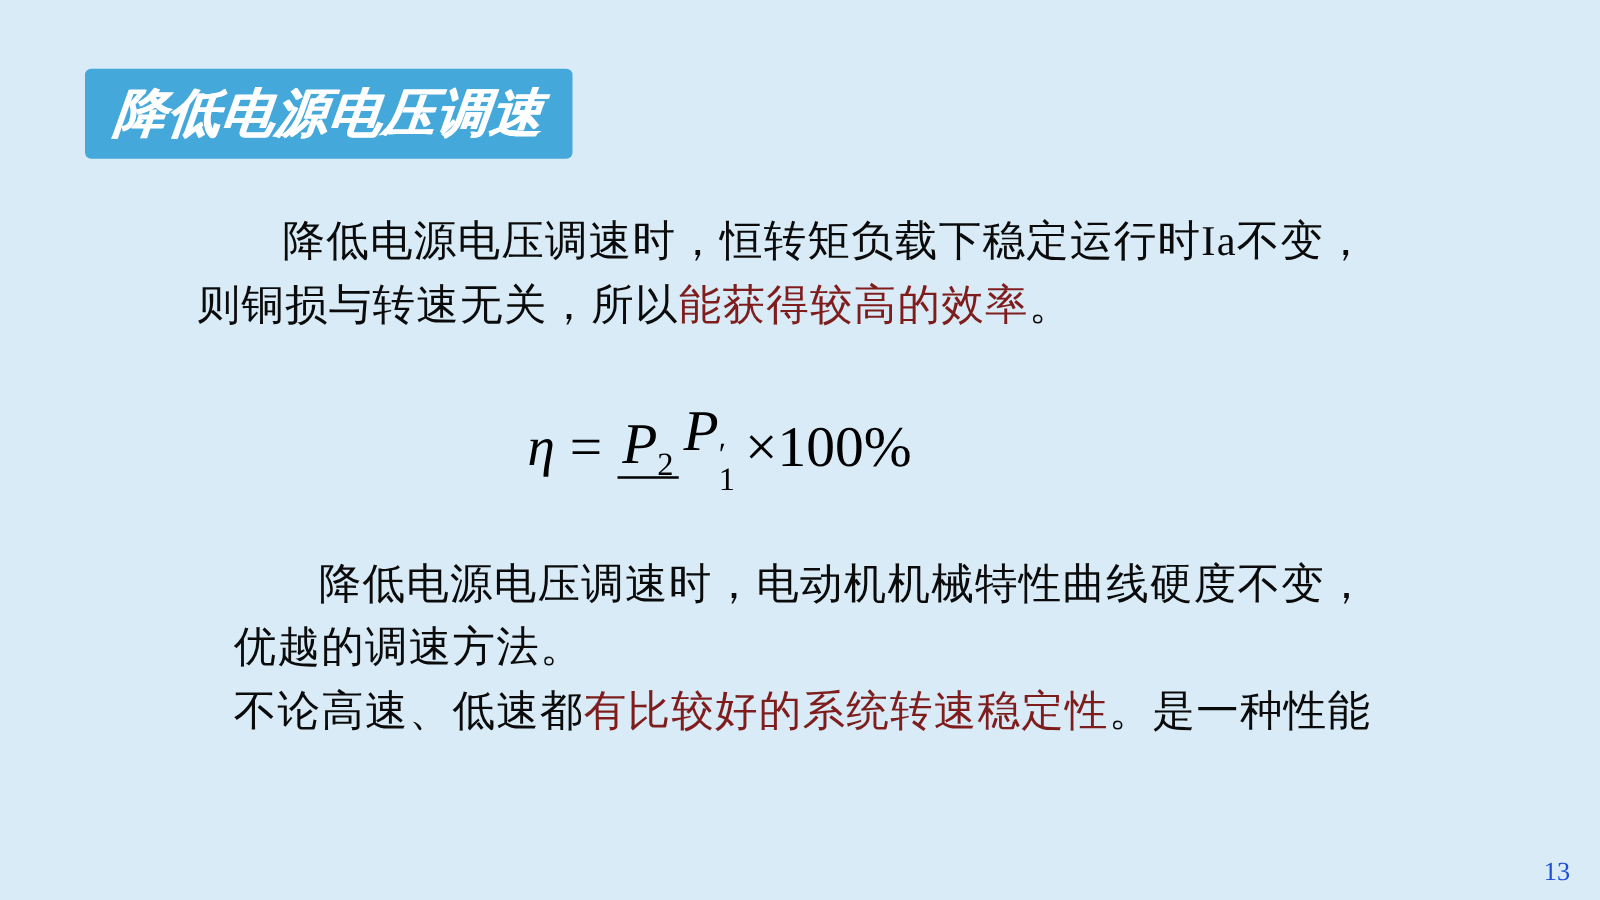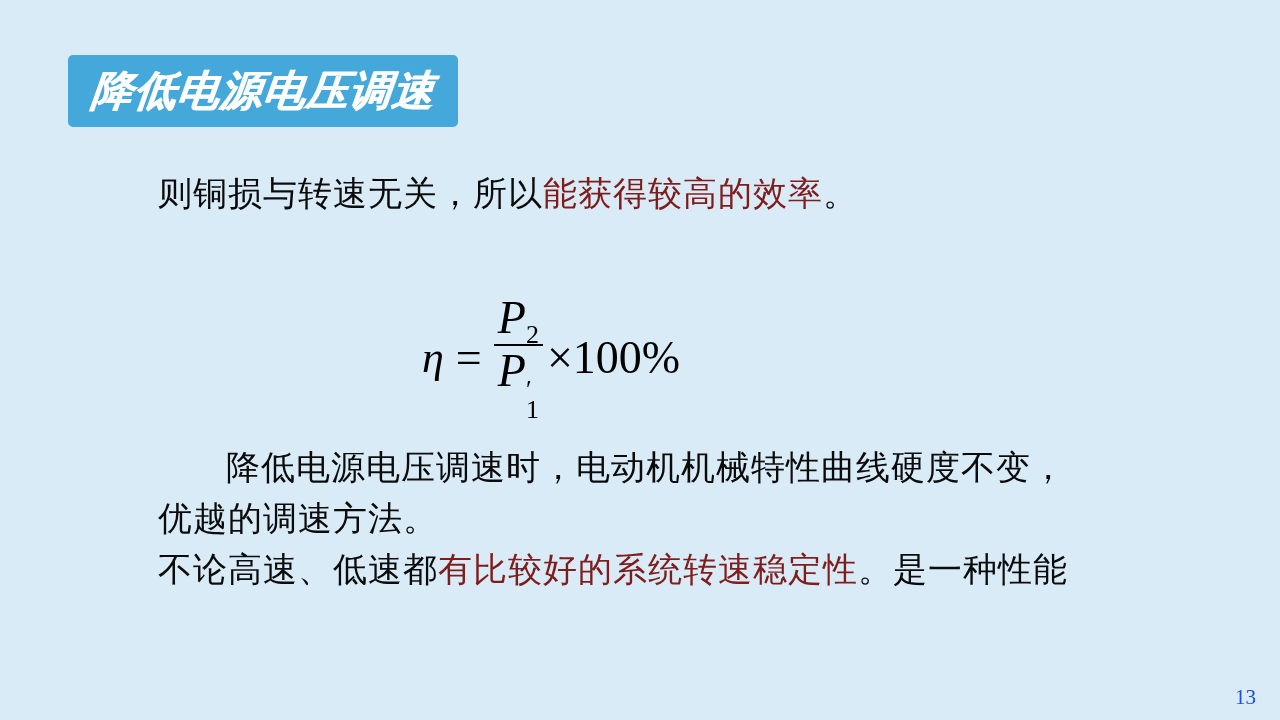--- a/index.html
+++ b/index.html
@@ -54,21 +54,21 @@
   }
   .para .line {
     white-space: nowrap;
   }
   .para .line.indented {
     padding-left: 68px;
   }
   .seg-black { color: #0B0B0B; }
   .seg-red   { color: #7f1d1d; }
   .para-1 { top: 168px; }
-  .para-2 { top: 442px; }
+  .para-2 { top: 442px; margin-left: 29px; }
   
   .formula {
     position: absolute;
     left: 422px;
     top: 292px;
     height: 130px;
     display: flex;
     align-items: center;
     font-size: 46px;
     color: #000000;
@@ -78,21 +78,21 @@
   }
   .formula .eta {
     font-size: 44px;
     margin-right: 12px;
   }
   .formula .eq {
     margin-right: 12px;
   }
   .frac {
     display: inline-flex;
-    flex-direction: column;
+    flex-direction: row;
     align-items: center;
   }
   .frac .num, .frac .den {
     line-height: 1.05;
     padding: 0 4px;
     display: inline-block;
   }
   .frac .num {
     border-bottom: 2px solid #000;
     padding-bottom: 2px;
@@ -131,20 +131,23 @@
 </head>
 <body>
 
 <div class="slide">
 
   <div class="title-badge">
     <span class="title-text">降低电源电压调速</span>
   </div>
 
   <div class="para para-1">
+    <div class="line indented">
+      <span class="seg-black">降低电源电压调速时，恒转矩负载下稳定运行时Ia不变，</span>
+    </div>
     <div class="line">
       <span class="seg-black">则铜损与转速无关，所以</span><span class="seg-red">能获得较高的效率</span><span class="seg-black">。</span>
     </div>
   </div>
 
   <div class="formula">
     <span class="eta math-var">η</span>
     <span class="eq">=</span>
     <span class="frac">
       <span class="num"><span class="math-var">P</span><sub>2</sub></span>

